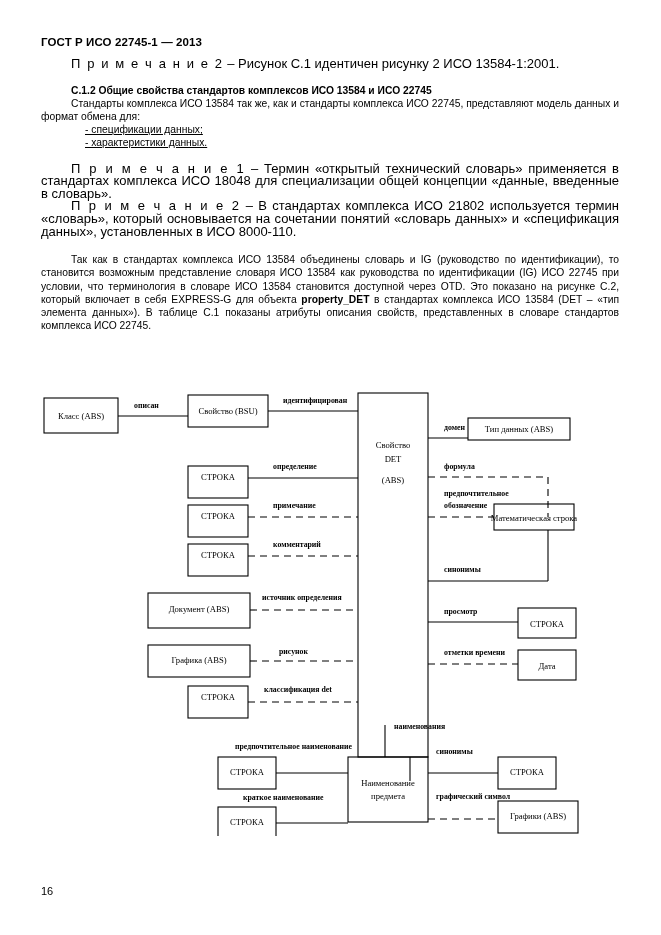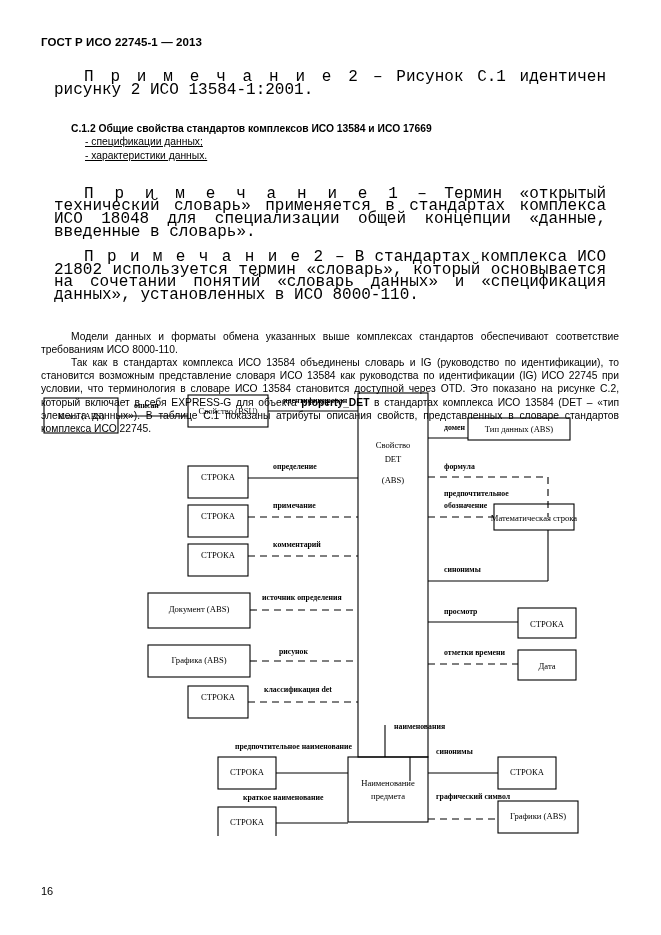--- a/index.html
+++ b/index.html
@@ -37,24 +37,23 @@
   .textblock {
     position: absolute;
     left: 41px;
     top: 58px;
     width: 578px;
     font-size: 10.3px;
     line-height: 13.2px;
   }
   .note {
     text-align: justify;
-    font-size: 16px;
+    font-size: 13px;
     line-height: 12.6px;
-    margin: 13px;
-    font-family: Liberation Mono, monospace;
+    margin: 0;
   }
   .note .lbl {
     letter-spacing: 1.6px;
   }
   .ind {
     text-indent: 30px;
   }
   .para {
     margin: 0;
     text-align: justify;
@@ -124,42 +123,42 @@
 
   <div class="textblock">
 
     <p class="note ind">
       <span class="lbl">П р и м е ч а н и е  2</span>
       <span>–  Рисунок С.1 идентичен рисунку 2 ИСО 13584-1:2001.</span>
     </p>
 
     <div class="gap-md"></div>
 
-    <p class="sec-head">С.1.2 Общие свойства стандартов комплексов ИСО 13584 и ИСО 17669</p>
-
+    <p class="sec-head">С.1.2 Общие свойства стандартов комплексов ИСО 13584 и ИСО 22745</p>
+
+    <p class="para">Стандарты комплекса ИСО 13584 так же, как и стандарты комплекса ИСО 22745, представляют модель данных и формат обмена для:</p>
 
     <p class="bullet">- спецификации данных;</p>
     <p class="bullet">- характеристики данных.</p>
 
 
     <div class="gap-md"></div>
 
     <p class="note ind">
       <span class="lbl">П р и м е ч а н и е  1</span>
       <span>–  Термин «открытый технический словарь» применяется в стандартах комплекса ИСО 18048 для специализации общей концепции «данные, введенные в словарь».</span>
     </p>
 
     <p class="note ind">
       <span class="lbl">П р и м е ч а н и е  2</span>
       <span>–  В стандартах комплекса ИСО 21802 используется термин «словарь», который основывается на сочетании понятий «словарь данных» и «спецификация данных», установленных в ИСО 8000-110.</span>
     </p>
 
     <div class="gap-lg"></div>
 
-    <p class="para">Модели данных и форматы обмена указанных выше комплексах стандартов обеспечивают соответствие требованиям ИСО 8000-110.</p>
 
     <p class="para"><span>Так как в стандартах комплекса ИСО 13584 объединены словарь и IG (руководство по идентификации), то становится возможным представление словаря ИСО 13584 как руководства по идентификации (IG) ИСО 22745 при условии, что терминология в словаре ИСО 13584 становится доступной через OTD. Это показано на рисунке С.2, который включает в себя EXPRESS-G для объекта </span><b class="inline">property_DET</b><span> в стандартах комплекса ИСО 13584 (DET – «тип элемента данных»). В таблице С.1 показаны атрибуты описания свойств, представленных в словаре стандартов комплекса ИСО 22745.</span></p>
 
   </div>
 
   <div class="diagram">
     <svg width="661" height="450" viewBox="0 0 661 450" xmlns="http://www.w3.org/2000/svg">
 
       <g fill="none" stroke="#000000" stroke-width="1.1">
 

